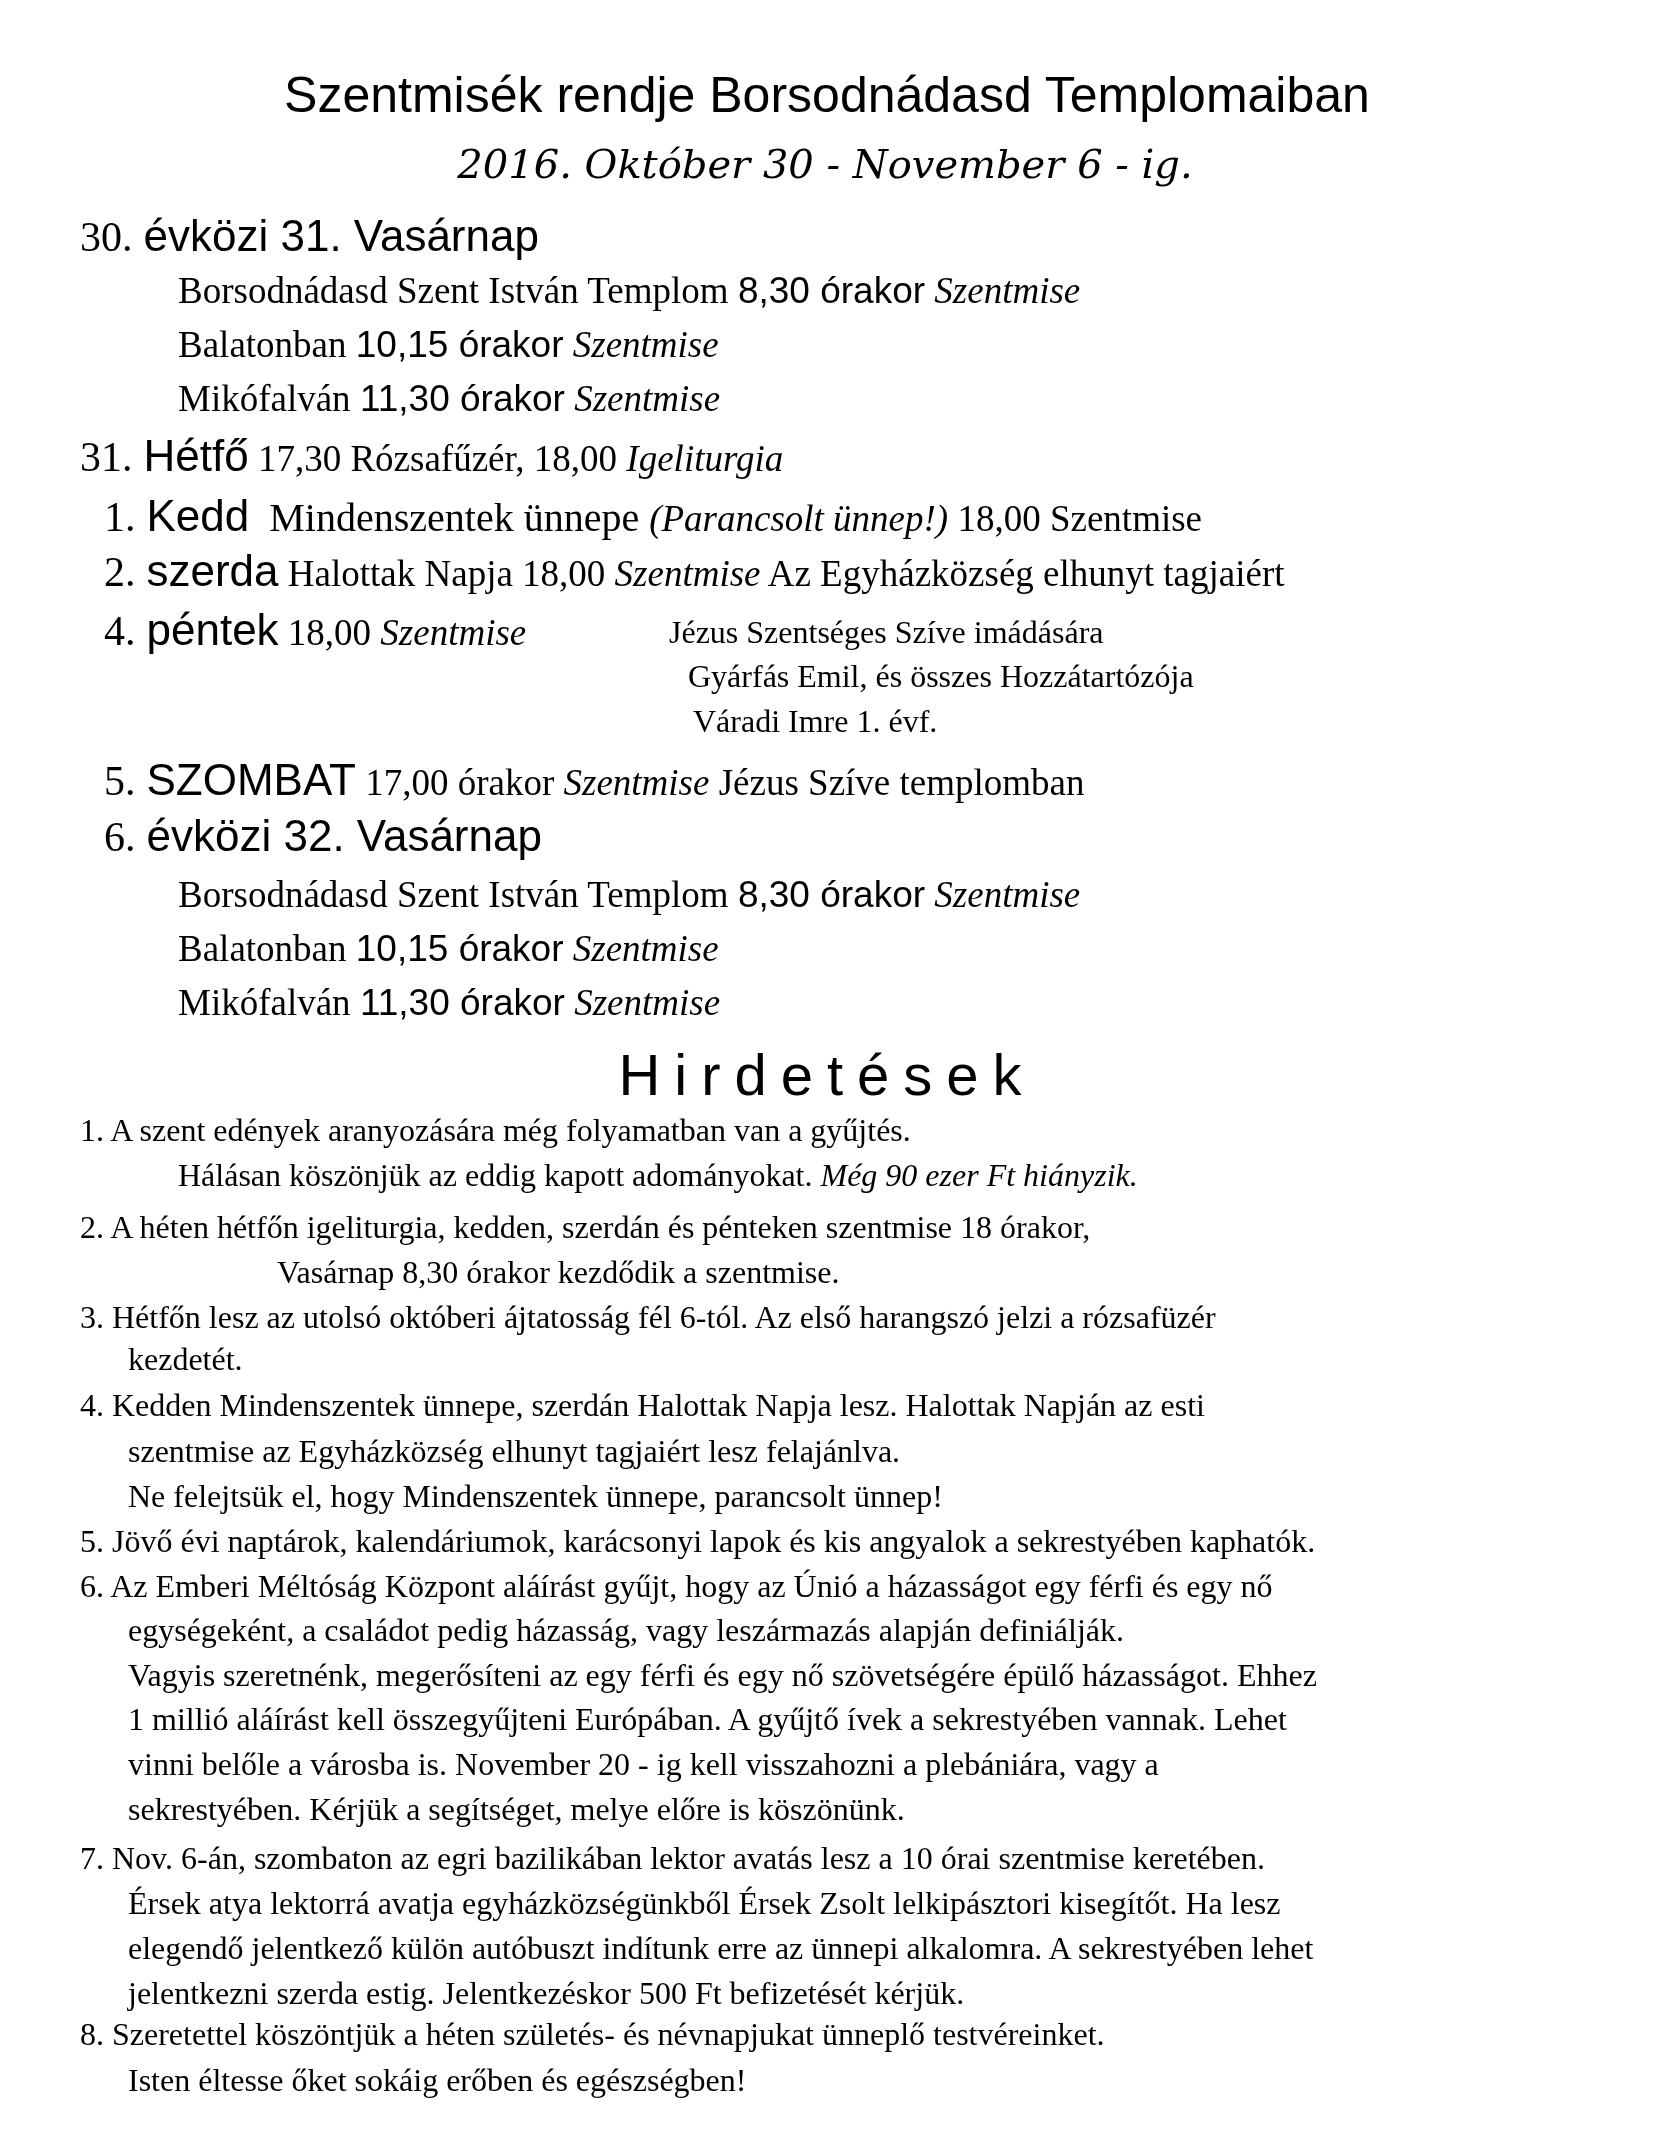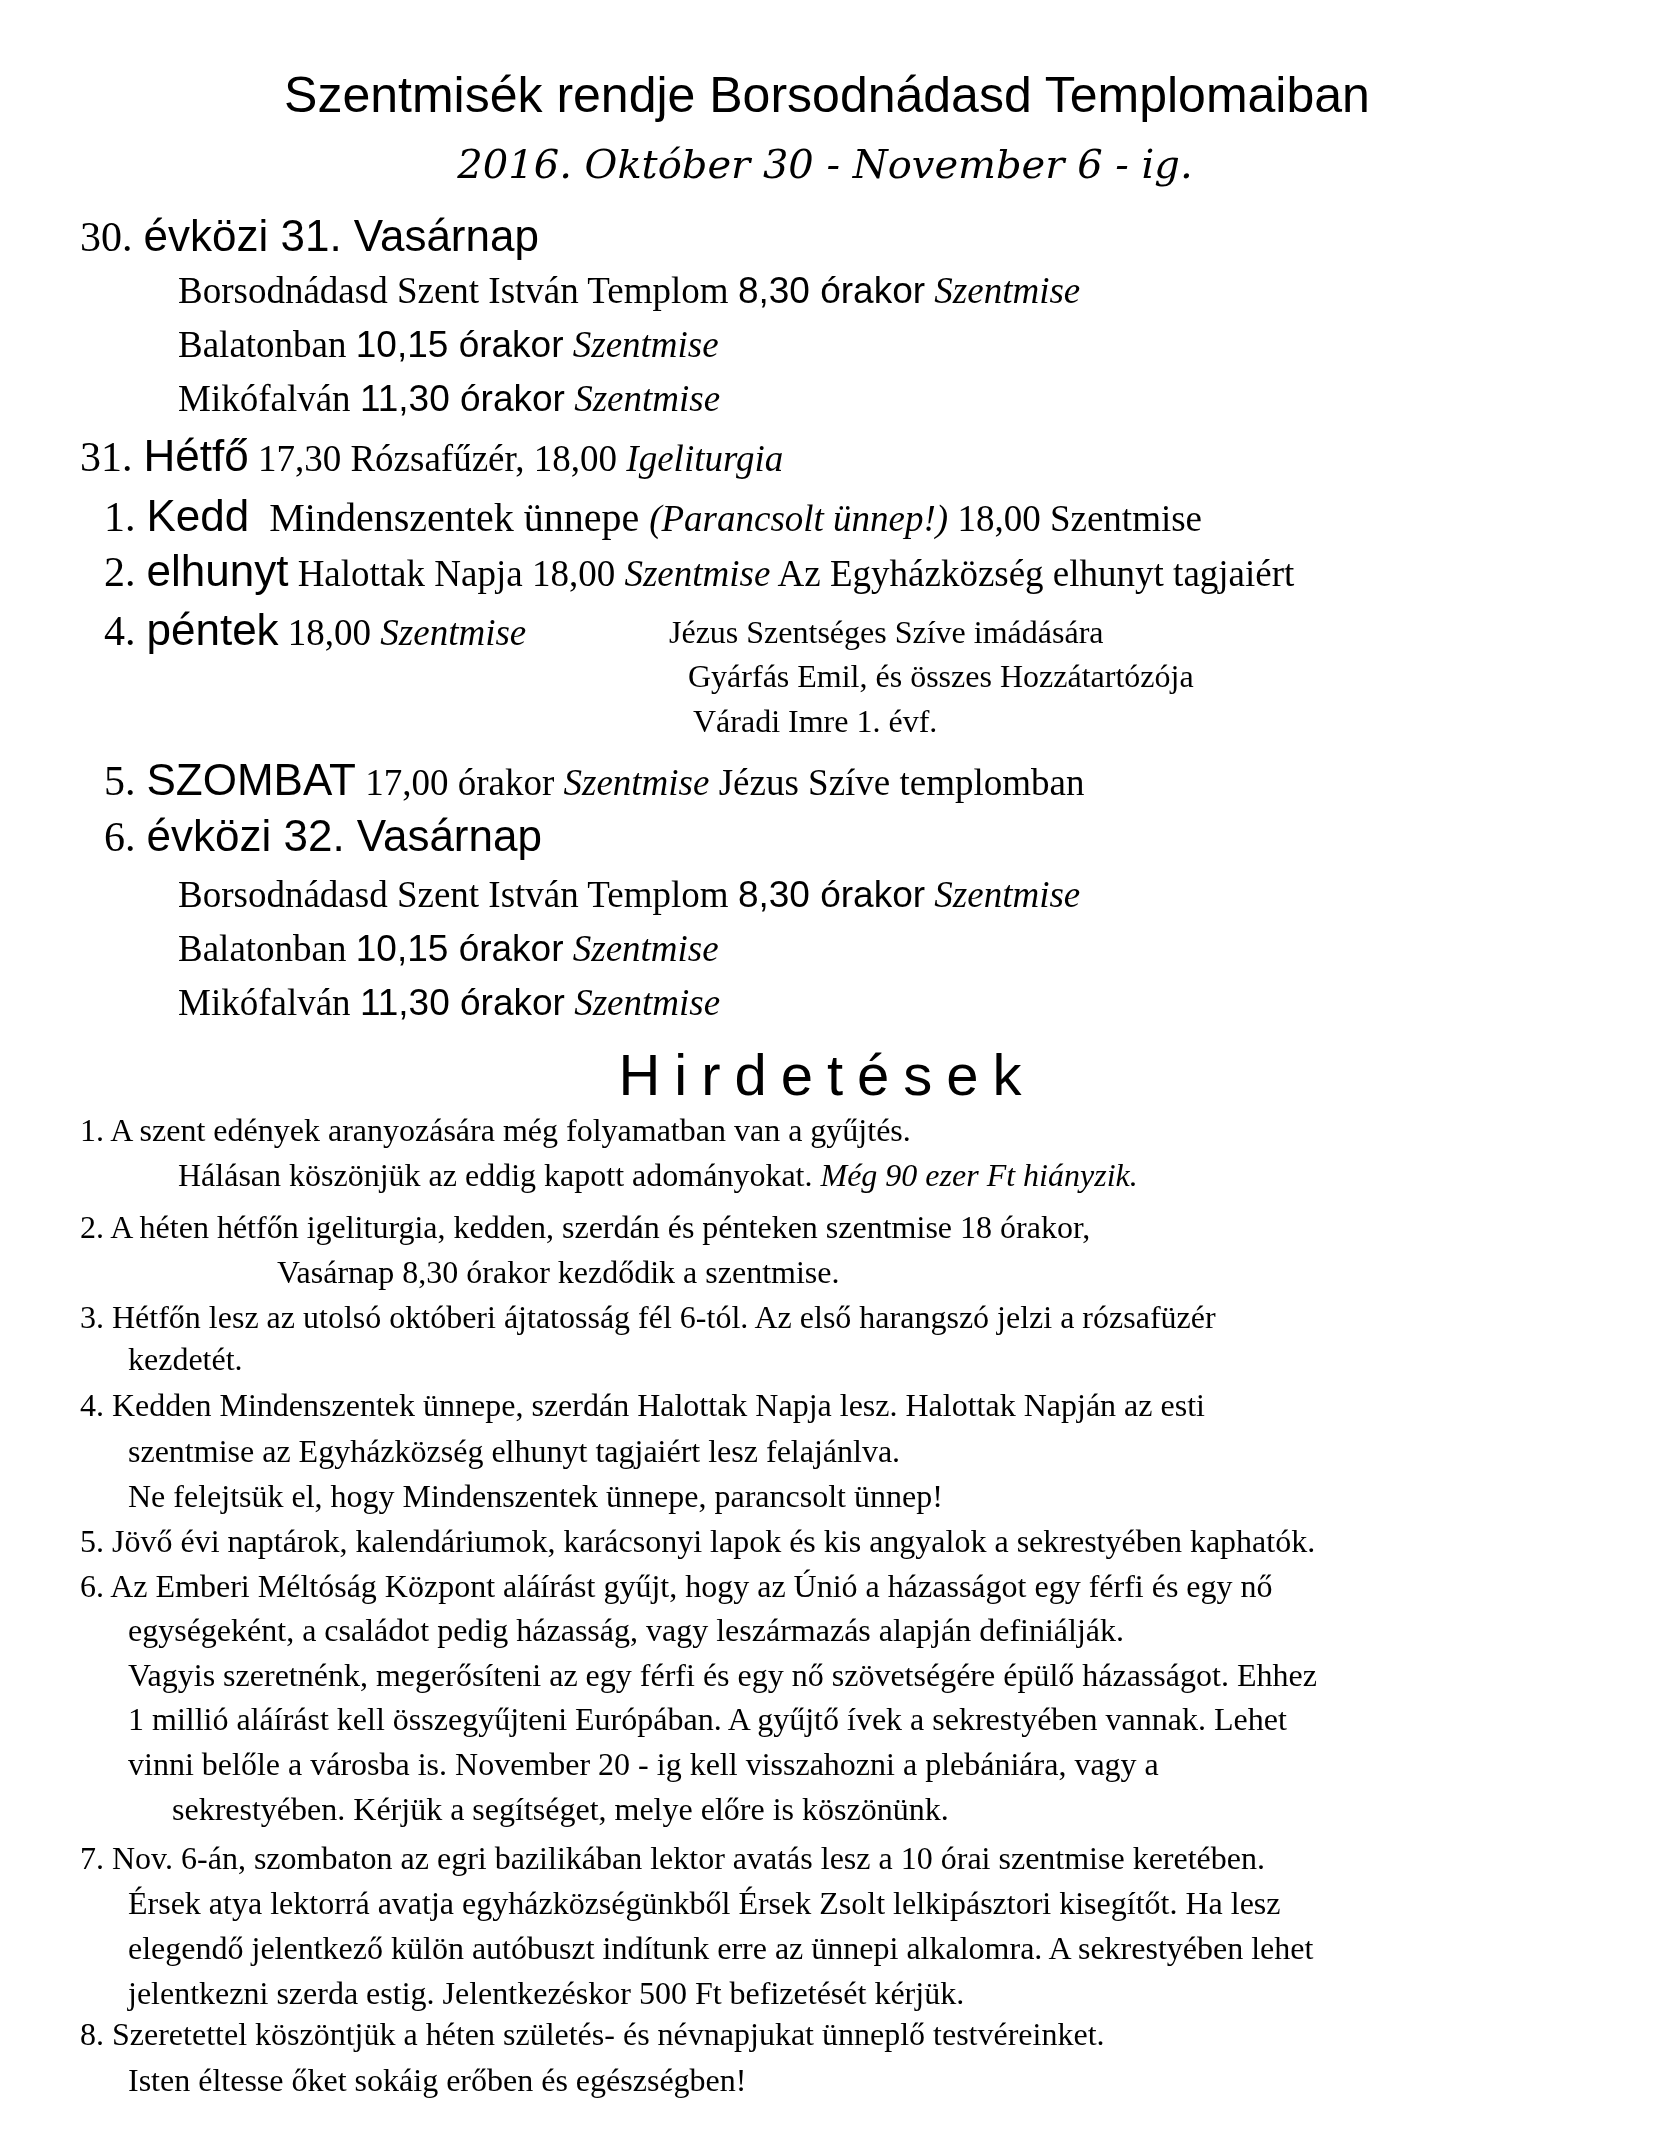--- a/index.html
+++ b/index.html
@@ -43,21 +43,21 @@
   <span class="name">Hétfő</span><span class="serif" style="font-size:37px;"> 17,30 Rózsafűzér, 18,00 </span><span class="serif it" style="font-size:37px;">Igeliturgia</span>
 </div>
 
 <div class="line day" style="left:104px; top:494px;">
   <span class="num">1.</span>
   <span class="name">Kedd</span><span class="serif" style="font-size:40px; white-space:pre;">  Mindenszentek ünnepe </span><span class="serif it" style="font-size:37px;">(Parancsolt ünnep!)</span><span class="serif" style="font-size:37px;"> 18,00 Szentmise</span>
 </div>
 
 <div class="line day" style="left:104px; top:549px;">
   <span class="num">2.</span>
-  <span class="name">elhunyt</span><span class="serif" style="font-size:37px;margin-top:8px;"> Halottak Napja 18,00 </span><span class="serif it" style="font-size:37px;">Szentmise</span><span class="serif" style="font-size:37px;"> Az Egyházközség elhunyt tagjaiért</span>
+  <span class="name">szerda</span><span class="serif" style="font-size:37px;margin-top:8px;"> Halottak Napja 18,00 </span><span class="serif it" style="font-size:37px;">Szentmise</span><span class="serif" style="font-size:37px;"> Az Egyházközség elhunyt tagjaiért</span>
 </div>
 
 <div class="line day" style="left:104px; top:608px;">
   <span class="num">4.</span>
   <span class="name">péntek</span><span class="serif" style="font-size:37px;"> 18,00 </span><span class="serif it" style="font-size:37px;">Szentmise</span>
 </div>
 <div class="line serif" style="left:669px; top:616px; font-size:32px;">Jézus Szentséges Szíve imádására</div>
 <div class="line serif" style="left:688px; top:660px; font-size:32px;">Gyárfás Emil, és összes Hozzátartózója</div>
 <div class="line serif" style="left:693px; top:705px; font-size:32px;">Váradi Imre 1. évf.</div>
 
@@ -97,21 +97,21 @@
 <div class="line ann" style="left:128px; top:1435px;">szentmise az Egyházközség elhunyt tagjaiért lesz felajánlva.</div>
 <div class="line ann" style="left:128px; top:1480px;">Ne felejtsük el, hogy Mindenszentek ünnepe, parancsolt ünnep!</div>
 
 <div class="line ann" style="left:80px; top:1525px;">5. Jövő évi naptárok, kalendáriumok, karácsonyi lapok és kis angyalok a sekrestyében kaphatók.</div>
 
 <div class="line ann" style="left:80px; top:1570px;">6. Az Emberi Méltóság Központ aláírást gyűjt, hogy az Únió a házasságot egy férfi és egy nő</div>
 <div class="line ann" style="left:128px; top:1614px;">egységeként, a családot pedig házasság, vagy leszármazás alapján definiálják.</div>
 <div class="line ann" style="left:128px; top:1659px;">Vagyis szeretnénk, megerősíteni az egy férfi és egy nő szövetségére épülő házasságot. Ehhez</div>
 <div class="line ann" style="left:128px; top:1703px;">1 millió aláírást kell összegyűjteni Európában. A gyűjtő ívek a sekrestyében vannak. Lehet</div>
 <div class="line ann" style="left:128px; top:1748px;">vinni belőle a városba is. November 20 - ig kell visszahozni a plebániára, vagy a</div>
-<div class="line ann" style="left:128px; top:1793px;margin-left:44px;">sekrestyében. Kérjük a segítséget, melye előre is köszönünk.</div>
+<div class="line ann" style="left:128px; top:1793px;">sekrestyében. Kérjük a segítséget, melye előre is köszönünk.</div>
 
 <div class="line ann" style="left:80px; top:1842px;">7. Nov. 6-án, szombaton az egri bazilikában lektor avatás lesz a 10 órai szentmise keretében.</div>
 <div class="line ann" style="left:128px; top:1887px;">Érsek atya lektorrá avatja egyházközségünkből Érsek Zsolt lelkipásztori kisegítőt. Ha lesz</div>
 <div class="line ann" style="left:128px; top:1932px;">elegendő jelentkező külön autóbuszt indítunk erre az ünnepi alkalomra. A sekrestyében lehet</div>
 <div class="line ann" style="left:128px; top:1977px;">jelentkezni szerda estig. Jelentkezéskor 500 Ft befizetését kérjük.</div>
 
 <div class="line ann" style="left:80px; top:2018px;">8. Szeretettel köszöntjük a héten születés- és névnapjukat ünneplő testvéreinket.</div>
 <div class="line ann" style="left:128px; top:2064px;">Isten éltesse őket sokáig erőben és egészségben!</div>
 
 </body></html>

